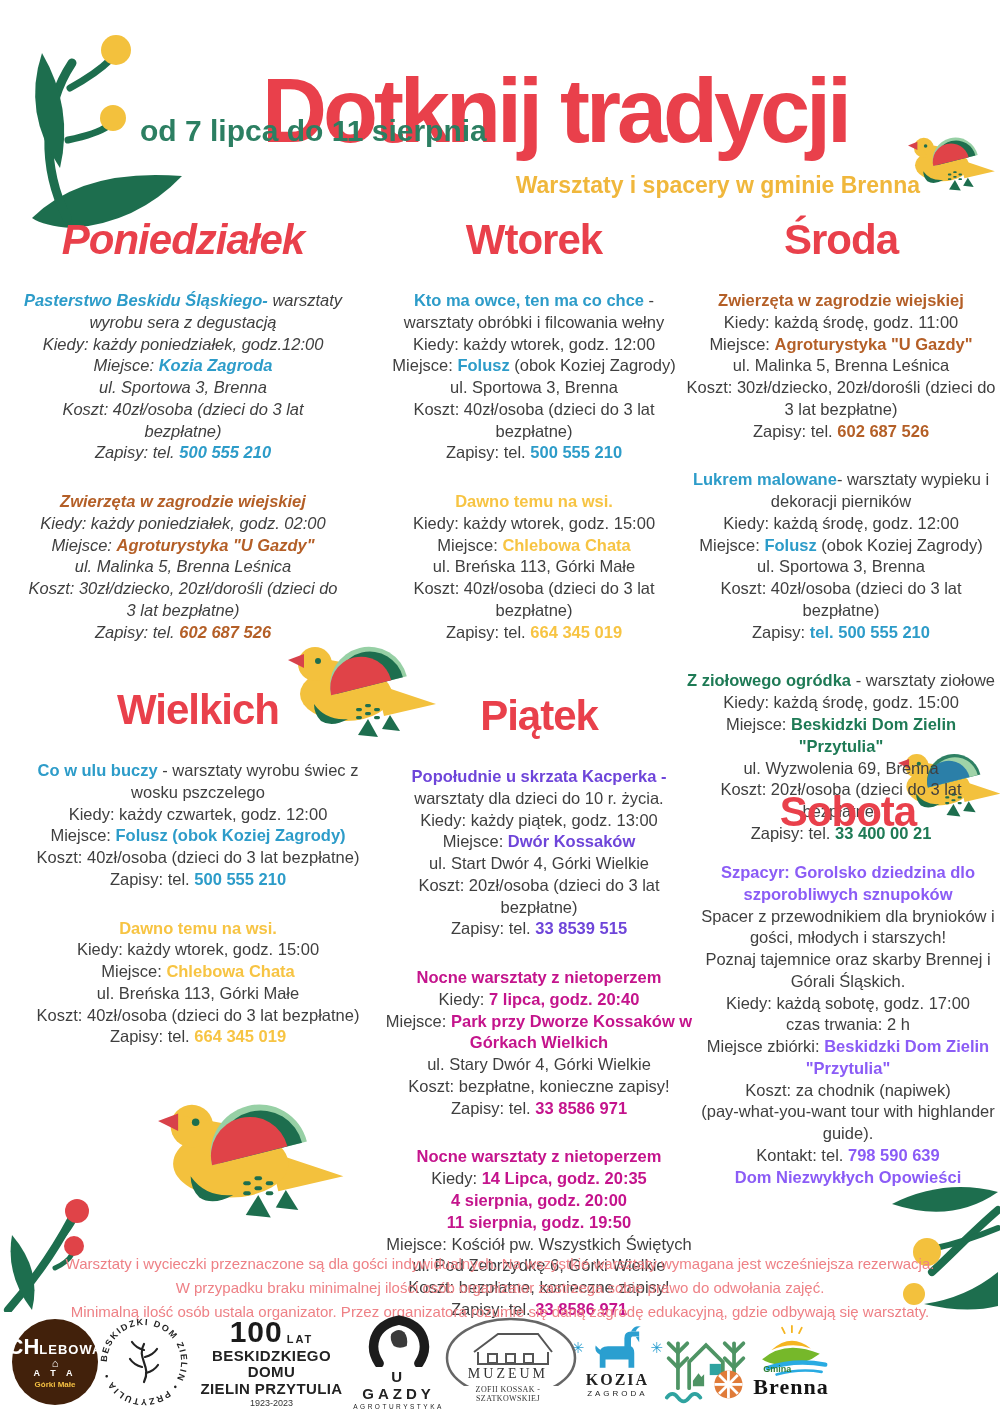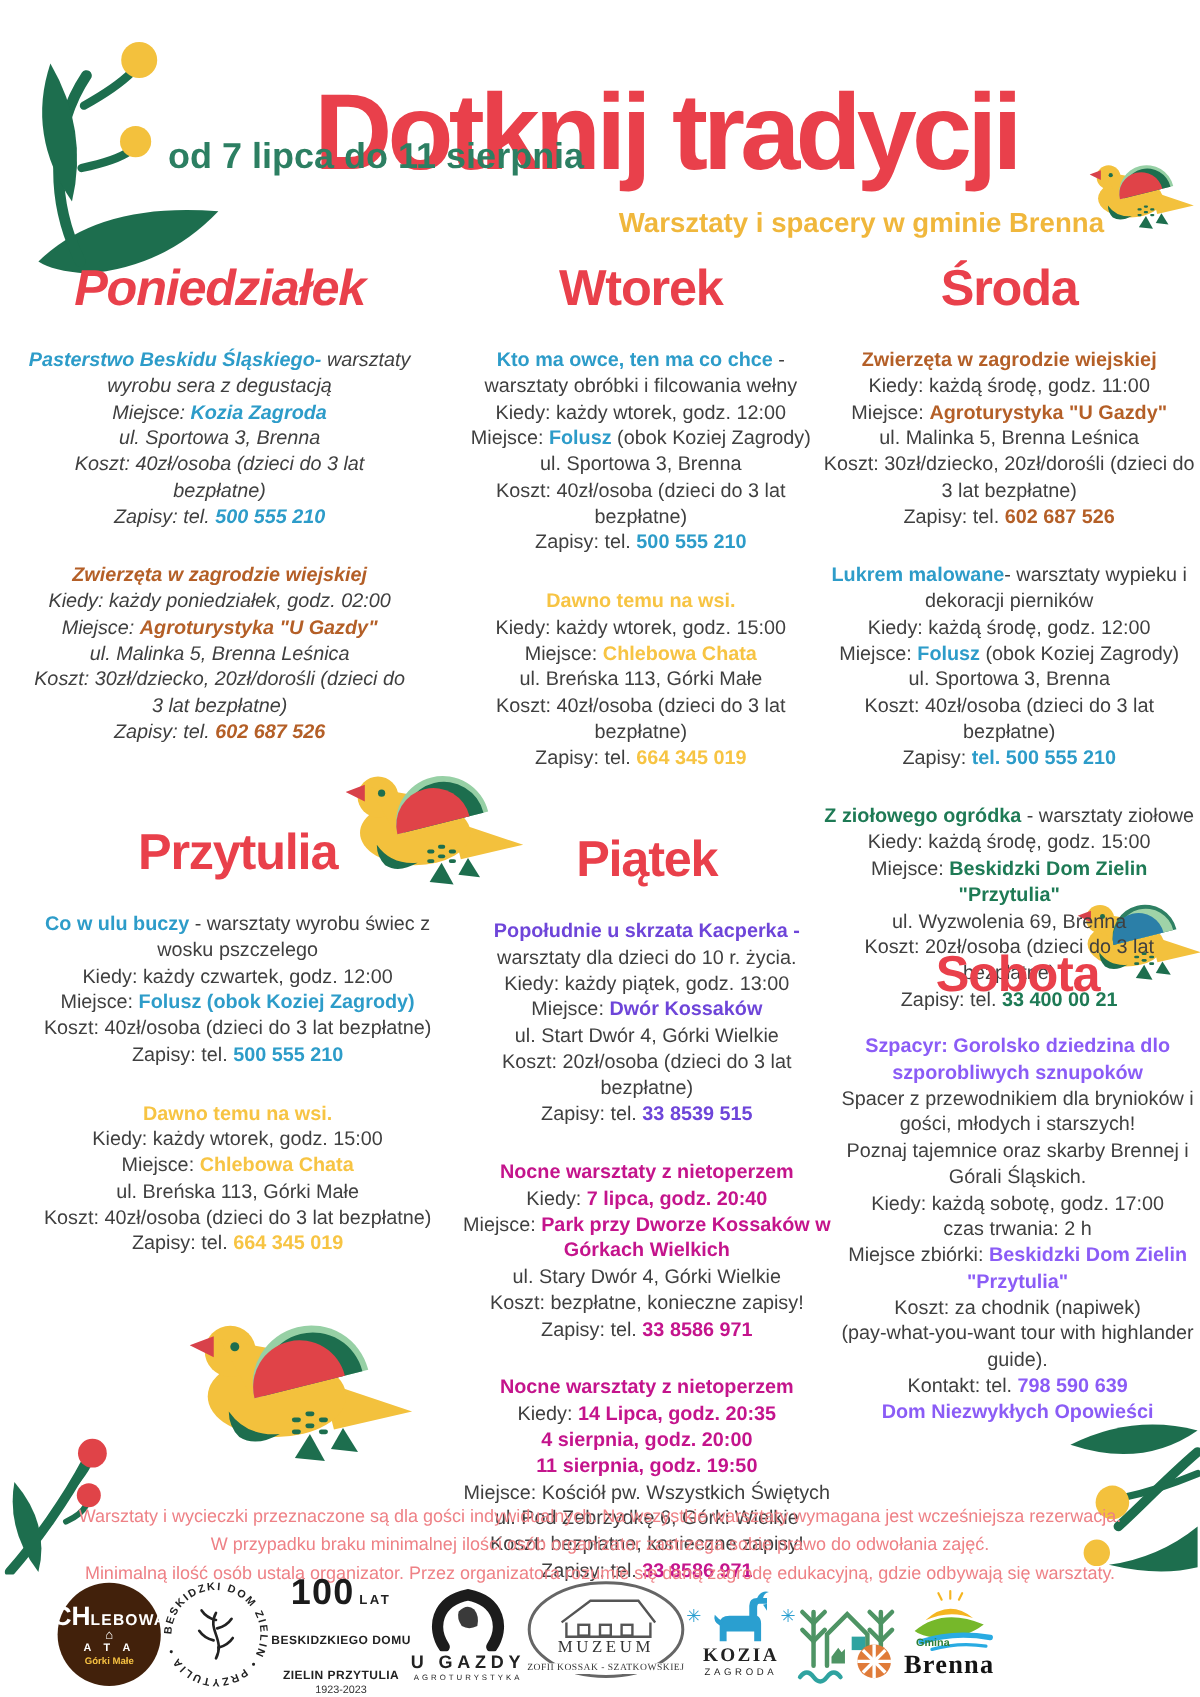--- a/index.html
+++ b/index.html
@@ -53,21 +53,21 @@
   .chl-city{font-size:8px;color:#f5c042;margin-top:2px;font-weight:bold;}
 
   
   .przytulia-svg{width:92px;height:92px;}
   .circ-text{font-size:9px;letter-spacing:1.6px;fill:#222;font-weight:bold;}
 
   
   .l100-row{display:flex;align-items:flex-end;}
   .l100-big{font-size:30px;font-weight:bold;letter-spacing:1px;color:#1b1b1b;}
   .l100-lat{font-size:11px;font-weight:bold;margin:0 0 3px 4px;letter-spacing:2px;}
-  .l100-l1,.l100-l2{font-size:10px;font-weight:bold;letter-spacing:.4px;margin-top:18px;}
+  .l100-l1,.l100-l2{font-size:15px;font-weight:bold;letter-spacing:.4px;}
   .l100-years{font-size:9px;color:#333;margin-top:2px;}
 
   
   .logo-muzeum{position:relative;width:134px;height:92px;}
   .logo-muzeum svg{position:absolute;top:0;left:0;}
   .muz-name{position:absolute;top:50px;left:0;width:100%;font-family:"Liberation Serif",serif;
             font-size:14px;letter-spacing:3px;color:#333;}
   .muz-sub{position:absolute;top:70px;left:0;width:100%;font-family:"Liberation Serif",serif;
            font-size:8px;letter-spacing:.4px;color:#333;background:#fff;}
 
@@ -174,20 +174,21 @@
 
   <h1 class="title">Dotknij tradycji</h1>
   <div class="date-range">od 7 lipca do 11 sierpnia</div>
   <div class="subtitle">Warsztaty i spacery w gminie Brenna</div>
 
   <section class="day day-pon">
     <h2 class="day-heading">Poniedziałek</h2>
     <div class="events">
         <div class="event">
           <p><span class="s-blue">Pasterstwo Beskidu Śląskiego-</span><span> warsztaty wyrobu sera z degustacją</span></p>
+          <p><span>Kiedy: każdy poniedziałek, godz.12:00</span></p>
           <p><span>Miejsce: </span><span class="s-blue">Kozia Zagroda</span></p>
           <p><span>ul. Sportowa 3, Brenna</span></p>
           <p><span>Koszt: 40zł/osoba (dzieci do 3 lat bezpłatne)</span></p>
           <p><span>Zapisy: tel. </span><span class="s-blue">500 555 210</span></p>
         </div>
         <div class="event">
           <p><span class="s-brown">Zwierzęta w zagrodzie wiejskiej</span></p>
           <p><span>Kiedy: każdy poniedziałek, godz. 02:00</span></p>
           <p><span>Miejsce: </span><span class="s-brown">Agroturystyka "U Gazdy"</span></p>
           <p><span>ul. Malinka 5, Brenna Leśnica</span></p>
@@ -240,21 +241,21 @@
           <p><span class="s-green">Z ziołowego ogródka</span><span> - warsztaty ziołowe</span></p>
           <p><span>Kiedy: każdą środę, godz. 15:00</span></p>
           <p><span>Miejsce: </span><span class="s-green">Beskidzki Dom Zielin "Przytulia"</span></p>
           <p><span>ul. Wyzwolenia 69, Brenna</span></p>
           <p><span>Koszt: 20zł/osoba (dzieci do 3 lat bezpłatne)</span></p>
           <p><span>Zapisy: tel. </span><span class="s-green">33 400 00 21</span></p>
         </div>
       </div>
   </section>
   <section class="day day-czw">
-    <h2 class="day-heading">Przytulia</h2>
+    <h2 class="day-heading">Wielkich</h2>
     <div class="events">
         <div class="event">
           <p><span class="s-blue">Co w ulu buczy</span><span> - warsztaty wyrobu świec z wosku pszczelego</span></p>
           <p><span>Kiedy: każdy czwartek, godz. 12:00</span></p>
           <p><span>Miejsce: </span><span class="s-blue">Folusz (obok Koziej Zagrody)</span></p>
           <p><span>Koszt: 40zł/osoba (dzieci do 3 lat bezpłatne) Zapisy: tel. </span><span class="s-blue">500 555 210</span></p>
         </div>
         <div class="event">
           <p><span class="s-yellow">Dawno temu na wsi.</span></p>
           <p><span>Kiedy: każdy wtorek, godz. 15:00</span></p>

